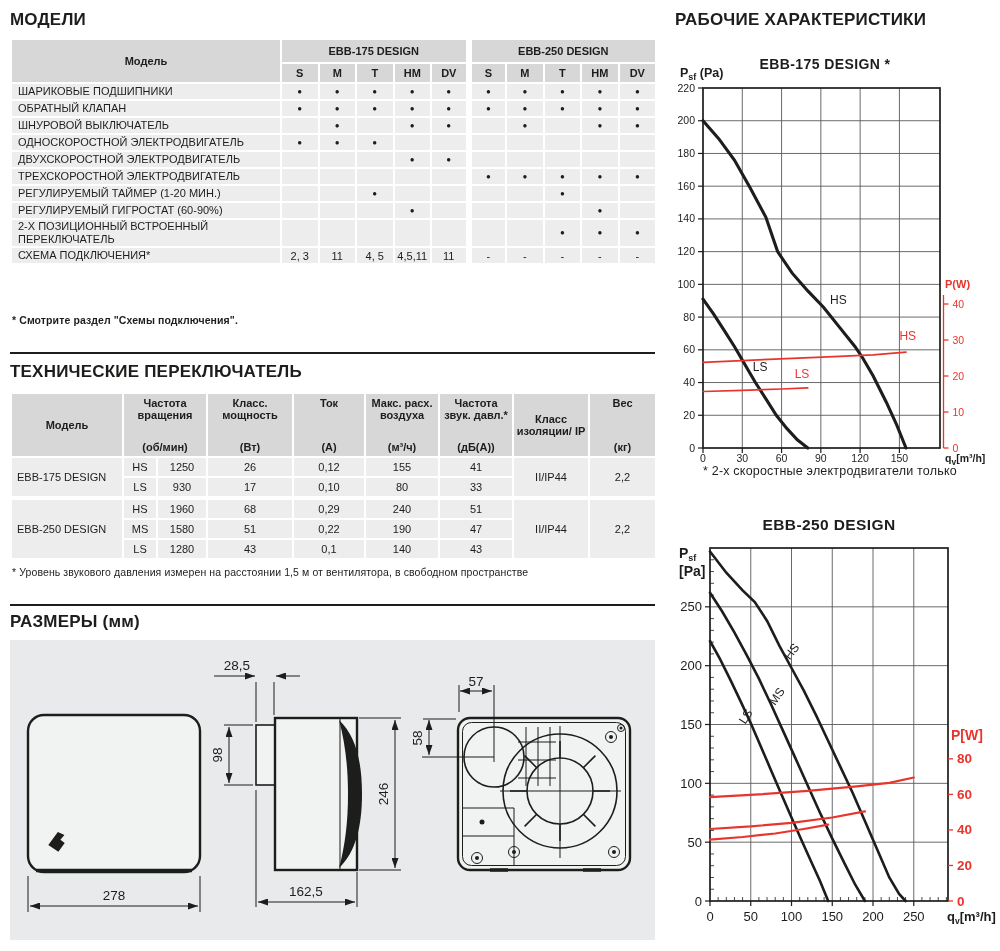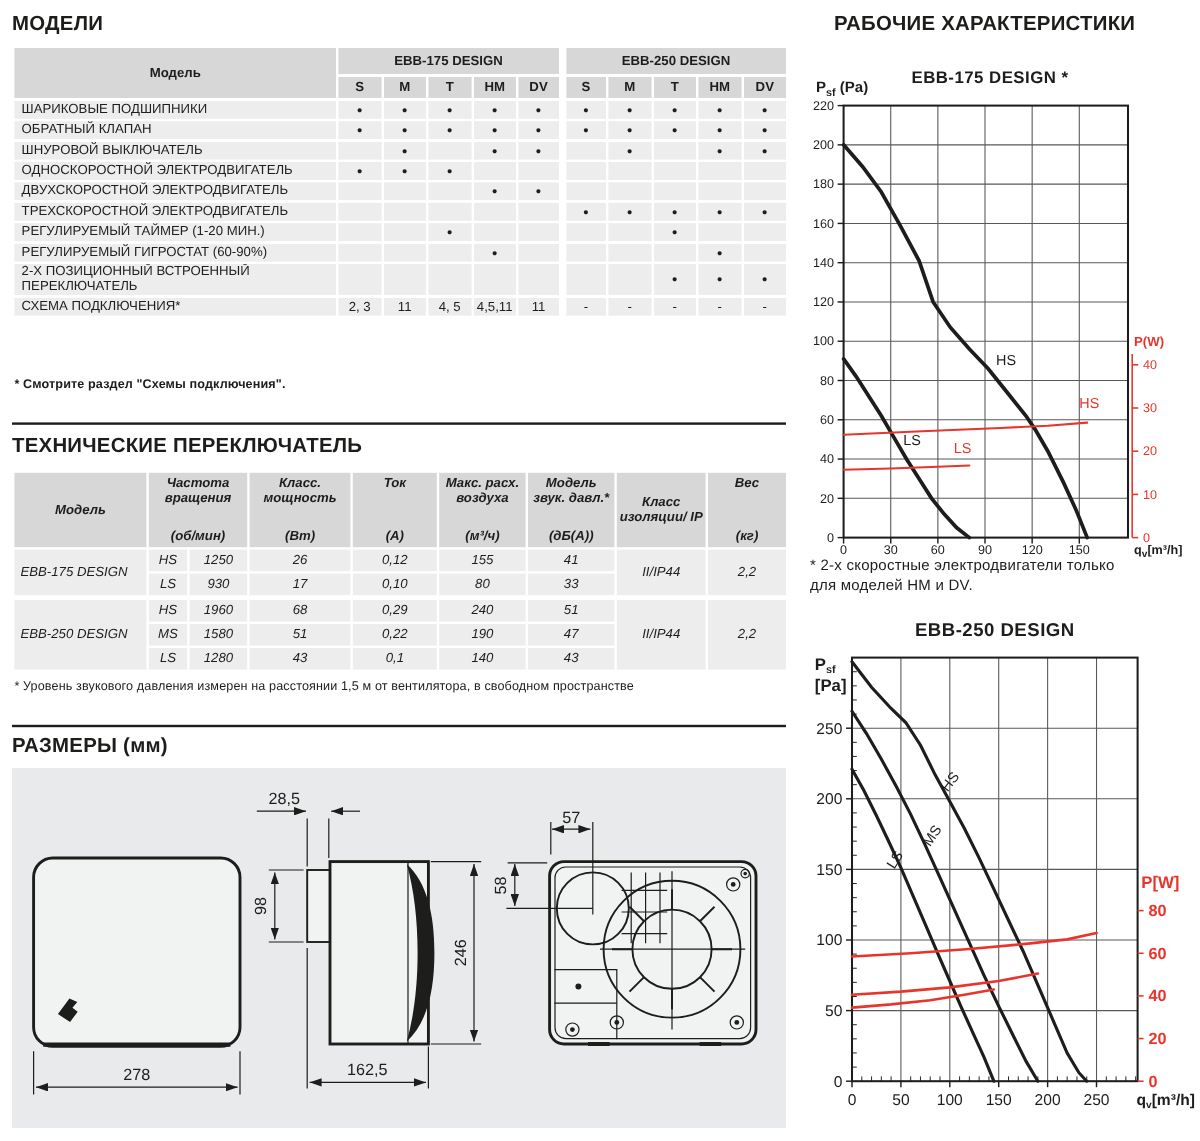--- a/index.html
+++ b/index.html
@@ -12,31 +12,31 @@
   .t1 th,.t1 td{border:2px solid #fff;background:#ededed;font-size:11px;padding:0 2px;overflow:hidden;}
   .t1 th{background:#d7d7d7;font-weight:700;text-align:center;}
   .t1 thead tr:first-child th{height:22px;}
   .t1 thead tr:last-child th{height:18px;}
   .t1 td{height:15px;}
   .t1 td.rowlabel{text-align:left;padding-left:6px;white-space:pre-line;line-height:13px;}
   .t1 td.dotcell{text-align:center;font-size:8px;line-height:8px;}
   .t1 td.valcell{text-align:center;font-size:11px;}
   .t1 .g2{border-left:6px solid #fff;}
   .t2{left:10px;top:392px;width:645px;}
-  .t2 th,.t2 td{border:2px solid #fff;background:#ededed;font-size:11px;padding:0;font-style:italic;}
+  .t2 th,.t2 td{border:2px solid #fff;background:#ededed;font-size:11px;padding:0;}
   .t2 th{background:#d7d7d7;font-weight:700;vertical-align:top;}
   .t2 .hw{display:flex;flex-direction:column;justify-content:space-between;height:56px;padding:3px 1px;line-height:12px;}
   .t2 .hw.hcenter{justify-content:center;}
   .t2 td{height:18px;text-align:center;}
   .t2 td.model{text-align:left;padding-left:5px;}
   .t2 tr.blocksep td{border-top:4px solid #fff;}
   .footnote{position:absolute;font-size:10.5px;font-weight:700;letter-spacing:.1px;}
   .dims-panel{position:absolute;left:10px;top:640px;width:645px;height:300px;background:#e9eaeb;}
   .chart-note{position:absolute;left:675px;top:463px;width:322px;font-size:12.5px;line-height:17px;letter-spacing:.2px;}
-  .chart-note span{display:block;}
+  .chart-note span{display:block;margin-left:28px;}
   svg{position:absolute;overflow:visible;}
   svg.chart{position:absolute;}
   .dims-panel svg{position:static;}
   
   .ln{stroke:#1d1d1b;fill:none;stroke-width:1.2;}
   .thin{stroke-width:1;}
   .med{stroke-width:1.6;}
   .thk{stroke-width:2.4;}
   .xthk{stroke-width:3.5;}
   .face{fill:#f1f2f2;}
@@ -283,21 +283,21 @@
           </div>
         </th>
         <th colspan="1">
           <div class="hw">
             <span class="hl">Макс. расх. воздуха</span>
             <span class="hu">(м³/ч)</span>
           </div>
         </th>
         <th colspan="1">
           <div class="hw">
-            <span class="hl">Модель звук. давл.*</span>
+            <span class="hl">Частота звук. давл.*</span>
             <span class="hu">(дБ(А))</span>
           </div>
         </th>
         <th colspan="1">
           <div class="hw hcenter">
             <span class="hl">Класс изоляции/ IP</span>
           </div>
         </th>
         <th colspan="1">
           <div class="hw">
@@ -436,21 +436,21 @@
     <line class="dimln" x1="450" y1="51" x2="482" y2="51" marker-start="url(#ar)" marker-end="url(#ar)"></line>
     <text class="dim" x="466" y="46" text-anchor="middle">57</text>
     <line class="dimln" x1="419" y1="80" x2="419" y2="115" marker-start="url(#ar)" marker-end="url(#ar)"></line>
     <g transform="translate(412,98) rotate(-90)">
           <text class="dim" text-anchor="middle">58</text>
         </g>
   </g>
 </svg>
 </div>
 
-<div class="section-title" style="left:695px;top:10px">РАБОЧИЕ ХАРАКТЕРИСТИКИ</div>
+<div class="section-title" style="left:675px;top:10px">РАБОЧИЕ ХАРАКТЕРИСТИКИ</div>
 <svg id="chart0" class="chart" width="325" height="420" style="left:675px;top:55px">
     <line x1="28" y1="393" x2="28" y2="398" class="axt"></line>
     <text x="28" y="407" class="tl tl0" text-anchor="middle">0</text>
     <line x1="67.2817679558011" y1="33" x2="67.2817679558011" y2="393" class="grid"></line>
     <line x1="67.2817679558011" y1="393" x2="67.2817679558011" y2="398" class="axt"></line>
     <text x="67.2817679558011" y="407" class="tl tl0" text-anchor="middle">30</text>
     <line x1="106.5635359116022" y1="33" x2="106.5635359116022" y2="393" class="grid"></line>
     <line x1="106.5635359116022" y1="393" x2="106.5635359116022" y2="398" class="axt"></line>
     <text x="106.5635359116022" y="407" class="tl tl0" text-anchor="middle">60</text>
     <line x1="145.84530386740332" y1="33" x2="145.84530386740332" y2="393" class="grid"></line>
@@ -516,21 +516,20 @@
     <text x="277.5" y="288.5" class="rl rl0">30</text>
     <line x1="268.5" y1="249" x2="273.5" y2="249" class="rtick"></line>
     <text x="277.5" y="252.5" class="rl rl0">40</text>
     <text x="270" y="233" class="rl rlab0">P(W)</text>
     <text x="150" y="14" class="ctitle ctitle0">EBB-175 DESIGN *</text>
     <text x="5" y="22" class="alab alab0"><tspan>P</tspan><tspan dy="3" font-size="9">sf</tspan><tspan dy="-3"> (Pa)</tspan></text>
     <text x="270" y="407" class="xlab xlab0"><tspan>q</tspan><tspan dy="2.5" font-size="8.5">v</tspan><tspan dy="-2.5">[m³/h]</tspan></text>
   </svg>
 <div class="chart-note">
   <span>* 2-х скоростные электродвигатели только</span>
-  <span>для моделей HM и DV.</span>
 </div>
 <svg id="chart1" class="chart" width="325" height="451" style="left:675px;top:500px">
     <line x1="35" y1="401" x2="35" y2="406" class="axt"></line>
     <text x="35" y="421" class="tl tl1" text-anchor="middle">0</text>
     <line x1="75.75342465753425" y1="48" x2="75.75342465753425" y2="401" class="grid"></line>
     <line x1="75.75342465753425" y1="401" x2="75.75342465753425" y2="406" class="axt"></line>
     <text x="75.75342465753425" y="421" class="tl tl1" text-anchor="middle">50</text>
     <line x1="116.5068493150685" y1="48" x2="116.5068493150685" y2="401" class="grid"></line>
     <line x1="116.5068493150685" y1="401" x2="116.5068493150685" y2="406" class="axt"></line>
     <text x="116.5068493150685" y="421" class="tl tl1" text-anchor="middle">100</text>

